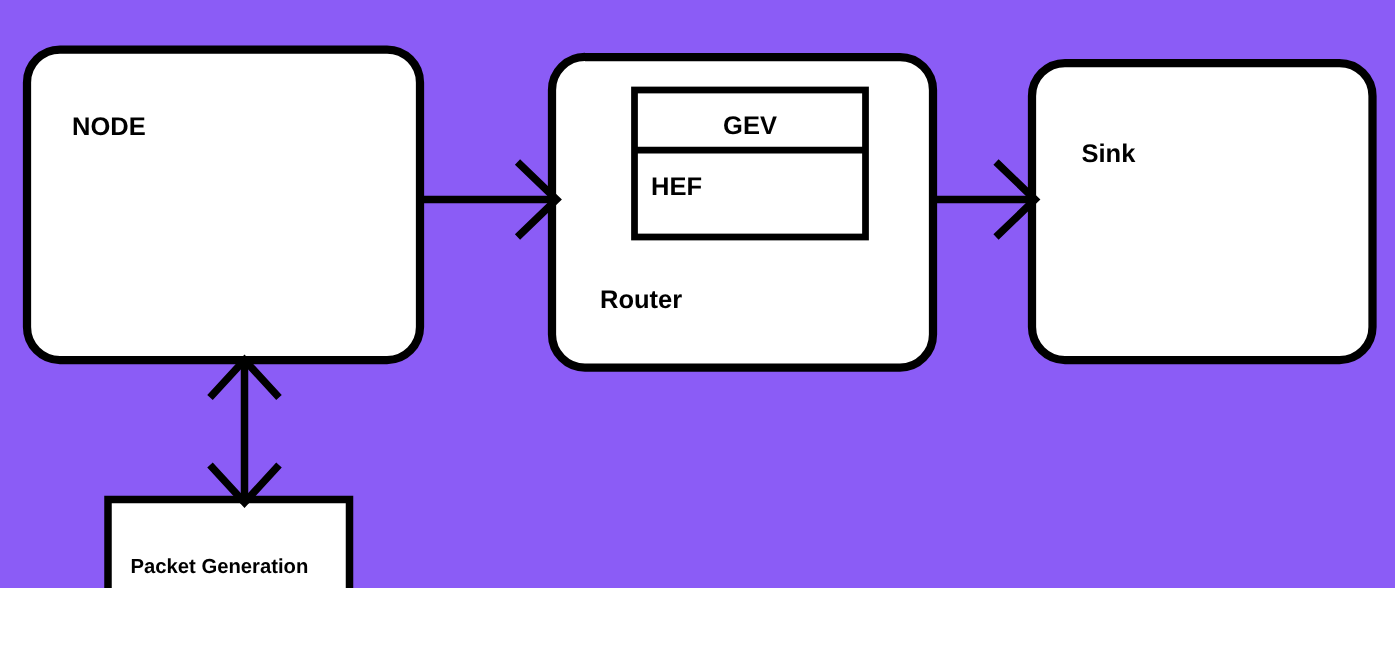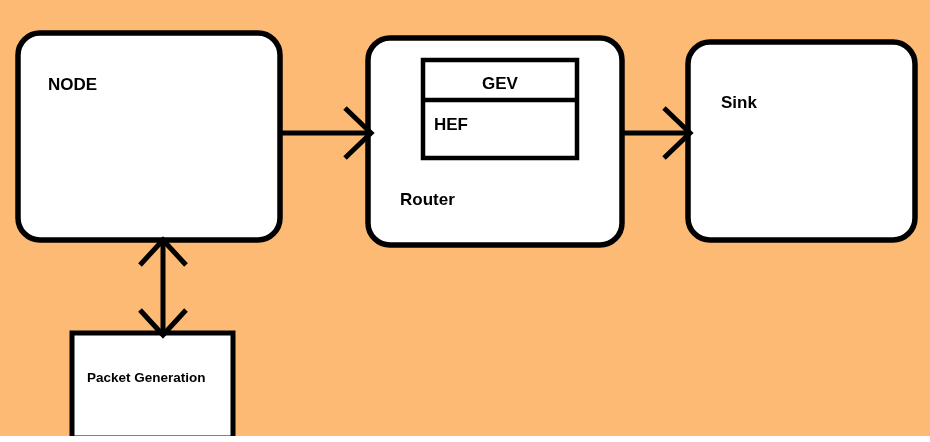--- a/index.html
+++ b/index.html
@@ -7,22 +7,22 @@
     margin: 0;
     padding: 0;
     background: #ffffff;
   }
   body {
     font-family: "Liberation Sans", sans-serif;
   }
   #diagram-canvas {
     position: relative;
     width: 930px;
-    height: 436px;
-    background: #fdba74;
+    height: 392px;
+    background: #8b5cf6;
     overflow: hidden;
     text-align: center;
   }
   #diagram-svg {
     position: absolute;
     left: 0;
     top: 0;
     width: 930px;
     height: 442px;
     display: block;

